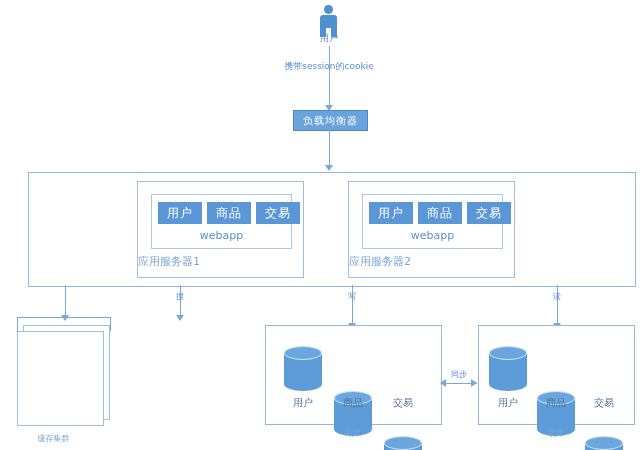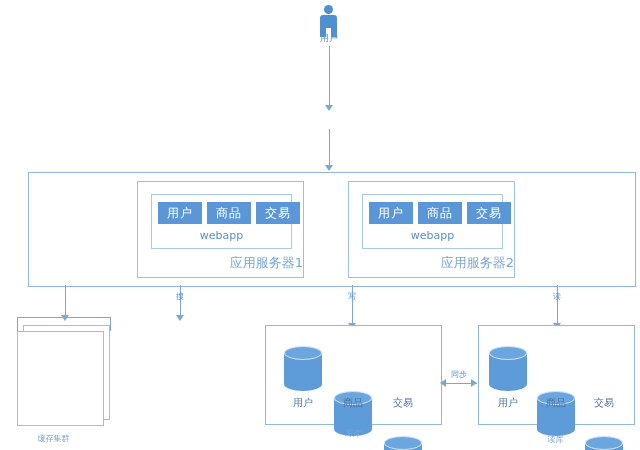--- a/index.html
+++ b/index.html
@@ -47,21 +47,21 @@
   }
   .outer-box{border:1px solid #8fb8e0;background:#ffffff;}
   .server-box{border:1px solid #9cc0e4;background:#ffffff;}
   .webapp-box{border:1px solid #a9c9e8;background:#ffffff;}
   .chip{
     background:#5b97d6;color:#ffffff;font-size:12px;
     display:flex;align-items:center;justify-content:center;
     width:44px;height:22px;letter-spacing:1px;
   }
   .webapp-text{font-size:11px;color:#5b8fd0;text-align:center;}
-  .server-cap{font-size:13px;color:#7aa6d4;text-align:right;}
+  .server-cap{font-size:11px;color:#7aa6d4;text-align:left;}
 
   
   .card{border:1px solid #9cc0e4;background:#ffffff;}
   .cluster-cap{font-size:8px;color:#7aa6d4;text-align:center;white-space:nowrap;}
 
   
   .cyl{position:relative;}
   .cyl .body{
     position:absolute;left:0;right:0;top:7px;bottom:7px;
     background:#5d9cd8;
@@ -87,21 +87,25 @@
   <div class="abs" style="left:318px;top:5px;width:22px;height:28px;">
     <div class="abs person-head" style="left:6px;top:0;"></div>
     <div class="abs person-body" style="left:2px;top:10px;"></div>
     <div class="abs person-leg" style="left:2px;top:22px;"></div>
     <div class="abs person-leg" style="left:13px;top:22px;"></div>
   </div>
   <div class="abs lbl" style="left:299px;top:33px;width:60px;">用户</div>
 
   <div class="abs vline" style="left:329px;top:46px;height:60px;"></div>
   <div class="abs arrow-d" style="left:325px;top:105px;"></div>
-
+  <div class="abs lbl" style="left:259px;top:61px;width:140px;">携带session的cookie</div>
+
+  <div class="abs lbbox" style="left:293px;top:110px;width:73px;height:19px;">
+    <span>负载均衡器</span>
+  </div>
 
   <div class="abs vline" style="left:329px;top:129px;height:38px;"></div>
   <div class="abs arrow-d" style="left:325px;top:165px;"></div>
 
   <div class="abs outer-box" style="left:28px;top:172px;width:606px;height:113px;"></div>
 
   <div class="abs server-box" style="left:137px;top:181px;width:165px;height:95px;">
     <div class="abs webapp-box" style="left:13px;top:12px;width:139px;height:53px;">
       <div class="abs" style="left:6px;top:7px;display:flex;gap:5px;">
         <div class="chip">用户</div>
@@ -185,20 +189,20 @@
         <div class="top"></div>
     </div>
     <div class="abs cyl" style="left:106px;top:20px;width:38px;height:45px;">
       <div class="body"></div>
         <div class="top"></div>
     </div>
     <div class="abs db-name" style="left:4px;top:70px;width:50px;">用户</div>
     <div class="abs db-name" style="left:52px;top:70px;width:50px;">商品</div>
     <div class="abs db-name" style="left:100px;top:70px;width:50px;">交易</div>
   </div>
-  <div class="abs store-cap" style="left:478px;top:428px;width:155px;margin-top:6px;">读库</div>
+  <div class="abs store-cap" style="left:478px;top:428px;width:155px;">读库</div>
 
   <div class="abs hline" style="left:441px;top:383px;width:36px;"></div>
   <div class="abs arrow-l" style="left:440px;top:379px;"></div>
   <div class="abs arrow-r" style="left:471px;top:379px;"></div>
   <div class="abs lbl lbl-sm" style="left:439px;top:369px;width:40px;">同步</div>
 
 </div>
 
 </body></html>

